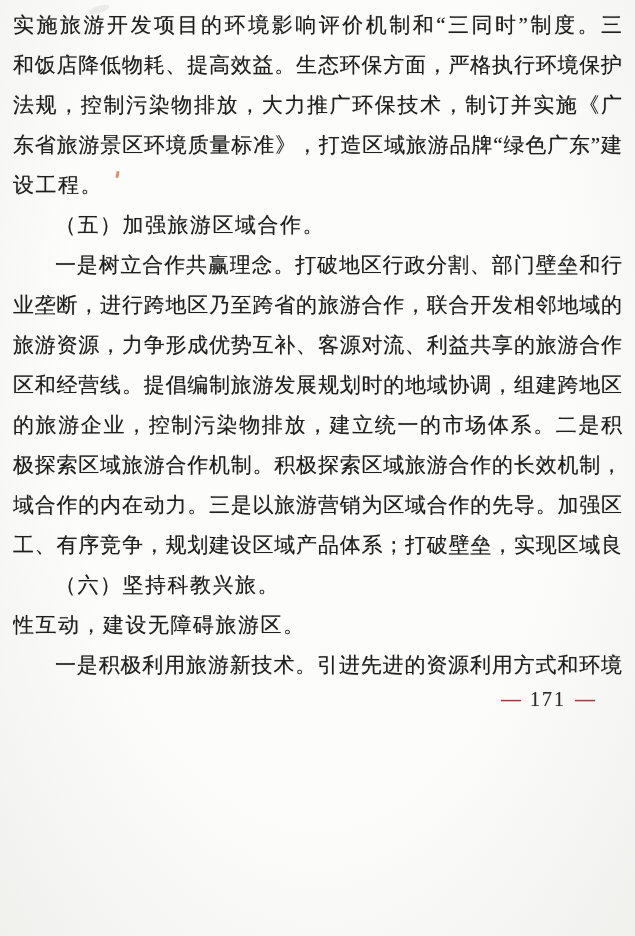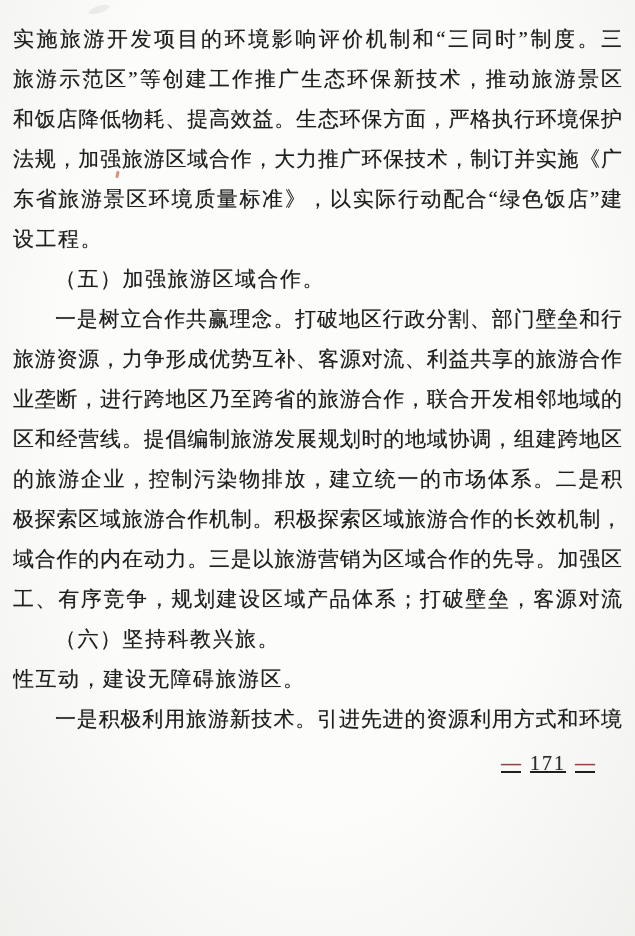--- a/index.html
+++ b/index.html
@@ -6,21 +6,21 @@
   html, body { width: 635px; height: 936px; }
   body {
     font-family: "Liberation Serif", "DejaVu Serif", serif;
     background: var(--paper, #f9f9f7);
     overflow: hidden;
   }
   .page {
     position: relative;
     width: 635px;
     height: 936px;
-    padding: 19px 13px 0 13px;
+    padding: 5px 13px 0 13px;
     background:
       radial-gradient(ellipse at 50% 38%, rgba(255,255,255,0.55) 55%, rgba(160,160,150,0.10) 100%),
       var(--paper, #f9f9f7);
     color: var(--ink, #1f1f1f);
   }
   .text-block { width: 609px; }
   .line {
     font-size: 21px;
     line-height: 40px;
     height: 40px;
@@ -30,27 +30,26 @@
     color: var(--ink, #1f1f1f);
     text-shadow: 0 0 0.7px rgba(25,25,25,0.55);
   }
   .line.left {
     text-align: center;
     text-align-last: left;
     letter-spacing: 1.5px;
   }
   .line.indent { text-indent: 2em; }
   .page-number {
-    margin-top: 11px;
+    margin-top: 1px;
     text-align: right;
     padding-right: 18px;
     font-size: 20px;
     line-height: 26px;
     white-space: nowrap;
-    text-decoration: underline;
   }
   .page-number .dash {
     color: var(--page-number-dash, #8f4444);
     margin: 0 9px;
     font-weight: bold;
   }
   .page-number .num {
     color: var(--page-number-ink, #2c2c2c);
     letter-spacing: 2px;
     text-shadow: 0 0 0.7px rgba(25,25,25,0.5);
@@ -77,34 +76,33 @@
 <body>
 
 <div class="page">
 
   <div class="smudge-gray"></div>
   <div class="speck-red"></div>
 
   <div class="text-block">
 
   <div class="line justify body">实施旅游开发项目的环境影响评价机制和“三同时”制度。三</div>
-      <div class="line justify body">旅游示范区”等创建工作推广生态环保新技术，推动旅游景区</div>
       <div class="line justify body">和饭店降低物耗、提高效益。生态环保方面，严格执行环境保护</div>
-      <div class="line justify body">法规，加强旅游区域合作，大力推广环保技术，制订并实施《广</div>
-      <div class="line justify body">东省旅游景区环境质量标准》，以实际行动配合“绿色饭店”建</div>
+      <div class="line justify body">法规，控制污染物排放，大力推广环保技术，制订并实施《广</div>
+      <div class="line justify body">东省旅游景区环境质量标准》，打造区域旅游品牌“绿色广东”建</div>
       <div class="line left body">设工程。</div>
       <div class="line left indent heading">（五）加强旅游区域合作。</div>
       <div class="line justify indent body">一是树立合作共赢理念。打破地区行政分割、部门壁垒和行</div>
+      <div class="line justify body">业垄断，进行跨地区乃至跨省的旅游合作，联合开发相邻地域的</div>
       <div class="line justify body">旅游资源，力争形成优势互补、客源对流、利益共享的旅游合作</div>
-      <div class="line justify body">业垄断，进行跨地区乃至跨省的旅游合作，联合开发相邻地域的</div>
       <div class="line justify body">区和经营线。提倡编制旅游发展规划时的地域协调，组建跨地区</div>
       <div class="line justify body">的旅游企业，控制污染物排放，建立统一的市场体系。二是积</div>
       <div class="line justify body">极探索区域旅游合作机制。积极探索区域旅游合作的长效机制，</div>
       <div class="line justify body">域合作的内在动力。三是以旅游营销为区域合作的先导。加强区</div>
-      <div class="line justify body">工、有序竞争，规划建设区域产品体系；打破壁垒，客源对流</div>
+      <div class="line justify body">工、有序竞争，规划建设区域产品体系；打破壁垒，实现区域良</div>
       <div class="line left indent heading">（六）坚持科教兴旅。</div>
       <div class="line left body">性互动，建设无障碍旅游区。</div>
       <div class="line justify indent body">一是积极利用旅游新技术。引进先进的资源利用方式和环境</div>
     </div>
 
   <div class="page-number">
     <span class="dash">—</span><span class="num">171</span><span class="dash">—</span>
   </div>
 
 </div>

